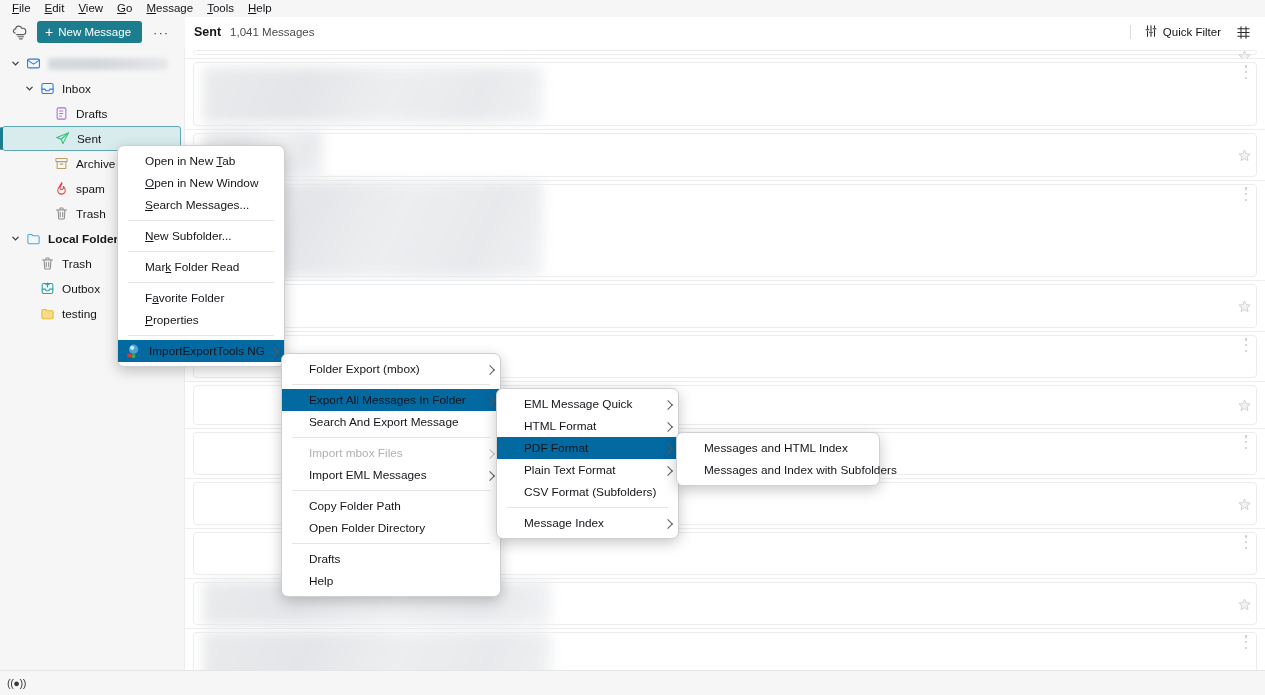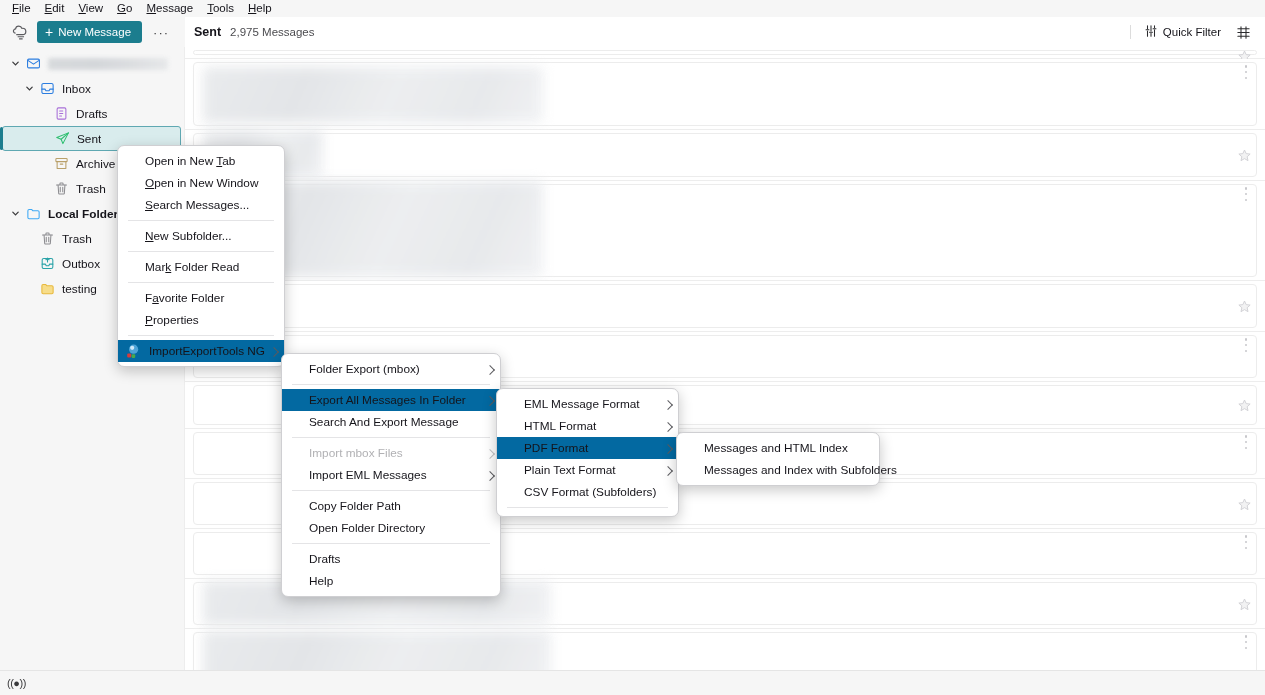--- a/index.html
+++ b/index.html
@@ -149,21 +149,21 @@
         </svg>
       </span>
       <div class="new-msg-btn">
         <span class="plus">+</span>
         <span>New Message</span>
       </div>
       <span class="tb-more">···</span>
     </div>
     <div class="tb-mid">
       <span class="folder-title">Sent</span>
-      <span class="folder-count">2,975 Messages</span>
+      <span class="folder-count">1,041 Messages</span>
       <div style="flex:1"></div>
       <div class="tb-right">
         <span class="qf-sep"></span>
         <div class="qf-btn">
           <span>
             <svg width="14" height="14" viewBox="0 0 24 24" fill="none" stroke="#2b2b2e" stroke-width="1.8" stroke-linecap="round">
               <path d="M6 3v5M6 12v9M12 3v9M12 16v5M18 3v3M18 10v11"></path>
               <path d="M3.5 10h5M9.5 14h5M15.5 8h5"></path>
             </svg>
           </span>
@@ -235,20 +235,29 @@
             <rect x="3" y="4" width="18" height="5" rx="1.2"></rect>
             <path d="M5 9v10.5a.5.5 0 00.5.5h13a.5.5 0 00.5-.5V9"></path>
             <path d="M10 13h4"></path>
           </svg>
         </span>
         <span class="flabel">Archive</span>
       </div>
       <div class="frow" style="padding-left: 34px;">
         <span class="twisty"></span>
         <span class="ficon">
+          <svg width="15" height="15" viewBox="0 0 24 24" fill="none" stroke="#e0403e" stroke-width="1.7" stroke-linecap="round" stroke-linejoin="round">
+            <path d="M12.5 2.5c1 3-1.5 4.5-2.5 6.5-1.4 2.8.3 4.5 2 4.5 2.6 0 3.7-2.3 3-4.8 2 1.6 3 4 3 6.2 0 3.4-2.8 6.1-6 6.1s-6-2.7-6-6.1c0-4.2 3.7-6.4 6.5-12.4z"></path>
+          </svg>
+        </span>
+        <span class="flabel">spam</span>
+      </div>
+      <div class="frow" style="padding-left: 34px;">
+        <span class="twisty"></span>
+        <span class="ficon">
           <svg width="15" height="15" viewBox="0 0 24 24" fill="none" stroke="#8d8d91" stroke-width="1.7" stroke-linecap="round" stroke-linejoin="round">
             <path d="M4 6.5h16M9.5 6.5V4.2a1 1 0 011-1h3a1 1 0 011 1v2.3"></path>
             <path d="M6.5 6.5l1 13.3a1 1 0 001 .9h7a1 1 0 001-.9l1-13.3"></path>
             <path d="M10 10v7M14 10v7"></path>
           </svg>
         </span>
         <span class="flabel">Trash</span>
       </div>
       <div class="frow bold" style="padding-left: 6px;">
         <span class="twisty">
@@ -461,39 +470,43 @@
       <div class="msep"></div>
       <div class="mi">
         <span class="mlabel">Drafts</span>
       </div>
       <div class="mi">
         <span class="mlabel">Help</span>
       </div>
     </div>
   <div class="menu" id="menu2" style="left:496px; top:388px; width:183px;">
       <div class="mi">
-        <span class="mlabel">EML Message Format</span>
+        <span class="mlabel">EML Message Quick</span>
         <span class="chev"></span>
       </div>
       <div class="mi">
         <span class="mlabel">HTML Format</span>
         <span class="chev"></span>
       </div>
       <div class="mi hl">
         <span class="mlabel">PDF Format</span>
         <span class="chev"></span>
       </div>
       <div class="mi">
         <span class="mlabel">Plain Text Format</span>
         <span class="chev"></span>
       </div>
       <div class="mi">
         <span class="mlabel">CSV Format (Subfolders)</span>
       </div>
       <div class="msep"></div>
+      <div class="mi">
+        <span class="mlabel">Message Index</span>
+        <span class="chev"></span>
+      </div>
     </div>
   <div class="menu" id="menu3" style="left:676px; top:432px; width:204px;">
       <div class="mi">
         <span class="mlabel">Messages and HTML Index</span>
       </div>
       <div class="mi">
         <span class="mlabel">Messages and Index with Subfolders</span>
       </div>
     </div>
 

